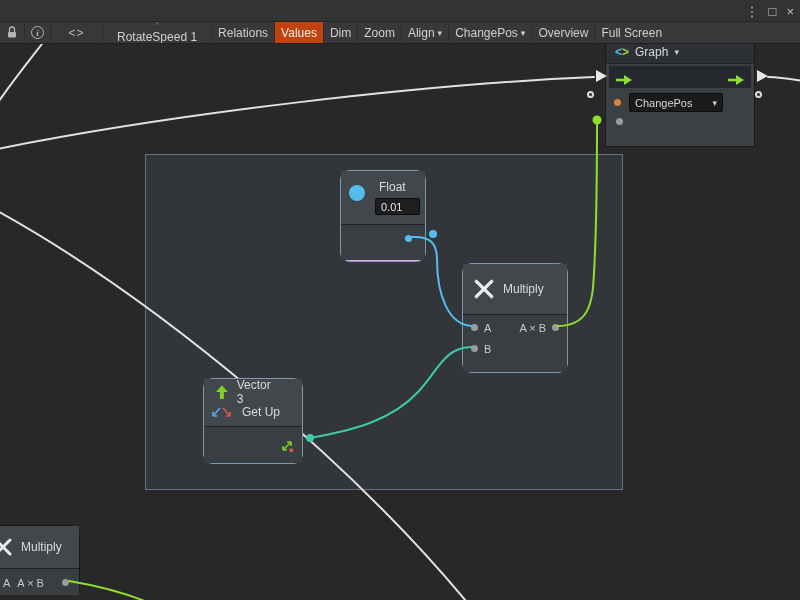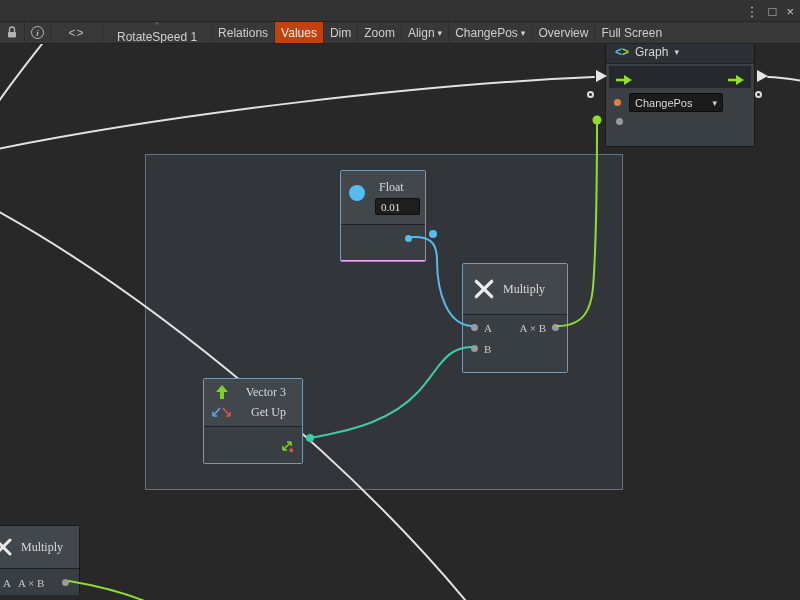--- a/index.html
+++ b/index.html
@@ -35,21 +35,21 @@
   
   .canvas { position:absolute; top:44px; left:0; width:800px; height:556px; background:#282828; overflow:hidden; }
   .selection-rect { position:absolute; left:145px; top:110px; width:478px; height:336px; background:rgba(125,155,195,0.12); border:1px solid rgba(165,190,215,0.45); }
   svg.wires { position:absolute; left:0; top:0; width:800px; height:556px; overflow:visible; pointer-events:none; }
   .wire-white { stroke:var(--wire_white,#E2E2E2); stroke-width:2; fill:none; stroke-linecap:round; }
   .wire-blue  { stroke:var(--value_blue,#55BCEE); stroke-width:2; fill:none; stroke-linecap:round; }
   .wire-teal  { stroke:var(--vector_teal,#3EC9A7); stroke-width:2; fill:none; stroke-linecap:round; }
   .wire-green { stroke:var(--flow_green,#8FDE2F); stroke-width:2; fill:none; stroke-linecap:round; }
 
   
-  .node { position:absolute; background:#f0abfc; border:1px solid #14181c; border-radius:2px;font-family:Liberation Serif, serif; }
+  .node { position:absolute; background:#f0abfc; border:1px solid #14181c; border-radius:10px; }
   .node.selected { border:1px solid #8098ae; }
   .node-header { position:relative; display:flex; align-items:center; gap:8px; padding:0 10px; background:#42474C; color:#dadada; }
   .node-body { background:#393E42; border-top:1px solid #1d2125; position:relative; }
   .port-row { display:flex; align-items:center; gap:6px; padding:0 8px; height:21px; font-size:11px; color:#c9c9c9; }
   .grow { flex:1; }
   .dot { width:7px; height:7px; border-radius:50%; display:inline-block; flex:none; }
   .dot.gray { background:#9a9a9a; }
   .dot.blue { background:var(--value_blue,#55BCEE); }
   .dot.orange { background:var(--enum_orange,#E0813C); }
 
@@ -59,21 +59,21 @@
   .float-title { position:absolute; left:38px; top:9px; color:#dadada; }
   .value-box { position:absolute; left:34px; top:27px; width:45px; height:17px; background:#1e1e1e; border:1px solid #0e0e0e; border-radius:2px; color:#e6e6e6; font-size:11px; display:flex; align-items:center; padding:0 5px; }
   .float-footer { position:relative; height:36px; background:#393E42; border-top:1px solid #1d2125; }
   .float-out { position:absolute; left:64px; top:10px; }
 
   
   .mult-header { height:50px; }
   .mult-body { padding-top:2px; height:58px; }
 
   
-  .vec-header { background:#42474C; padding:3px 16px 4px 6px; }
+  .vec-header { background:#42474C; padding:3px 22px 4px 6px; }
   .vec-row { display:flex; align-items:center; height:20px; gap:4px; color:#dadada; }
   .vec-footer { position:relative; height:37px; background:#393E42; border-top:1px solid #1d2125; }
   .move-icon { position:absolute; left:76px; top:12px; }
 
   
   .gnode { position:absolute; left:605px; top:-4px; width:150px; background:#3B4045; border:1px solid #17191b; border-radius:2px; }
   .gnode-header { height:22px; display:flex; align-items:center; gap:6px; padding:0 9px; background:#2D3135; color:#d8d8d8; }
   .gbracket-l { color:#4fc0e8; font-weight:bold; }
   .gbracket-r { color:#9adb3a; font-weight:bold; }
   .caret { font-size:9px; color:#cfcfcf; }

